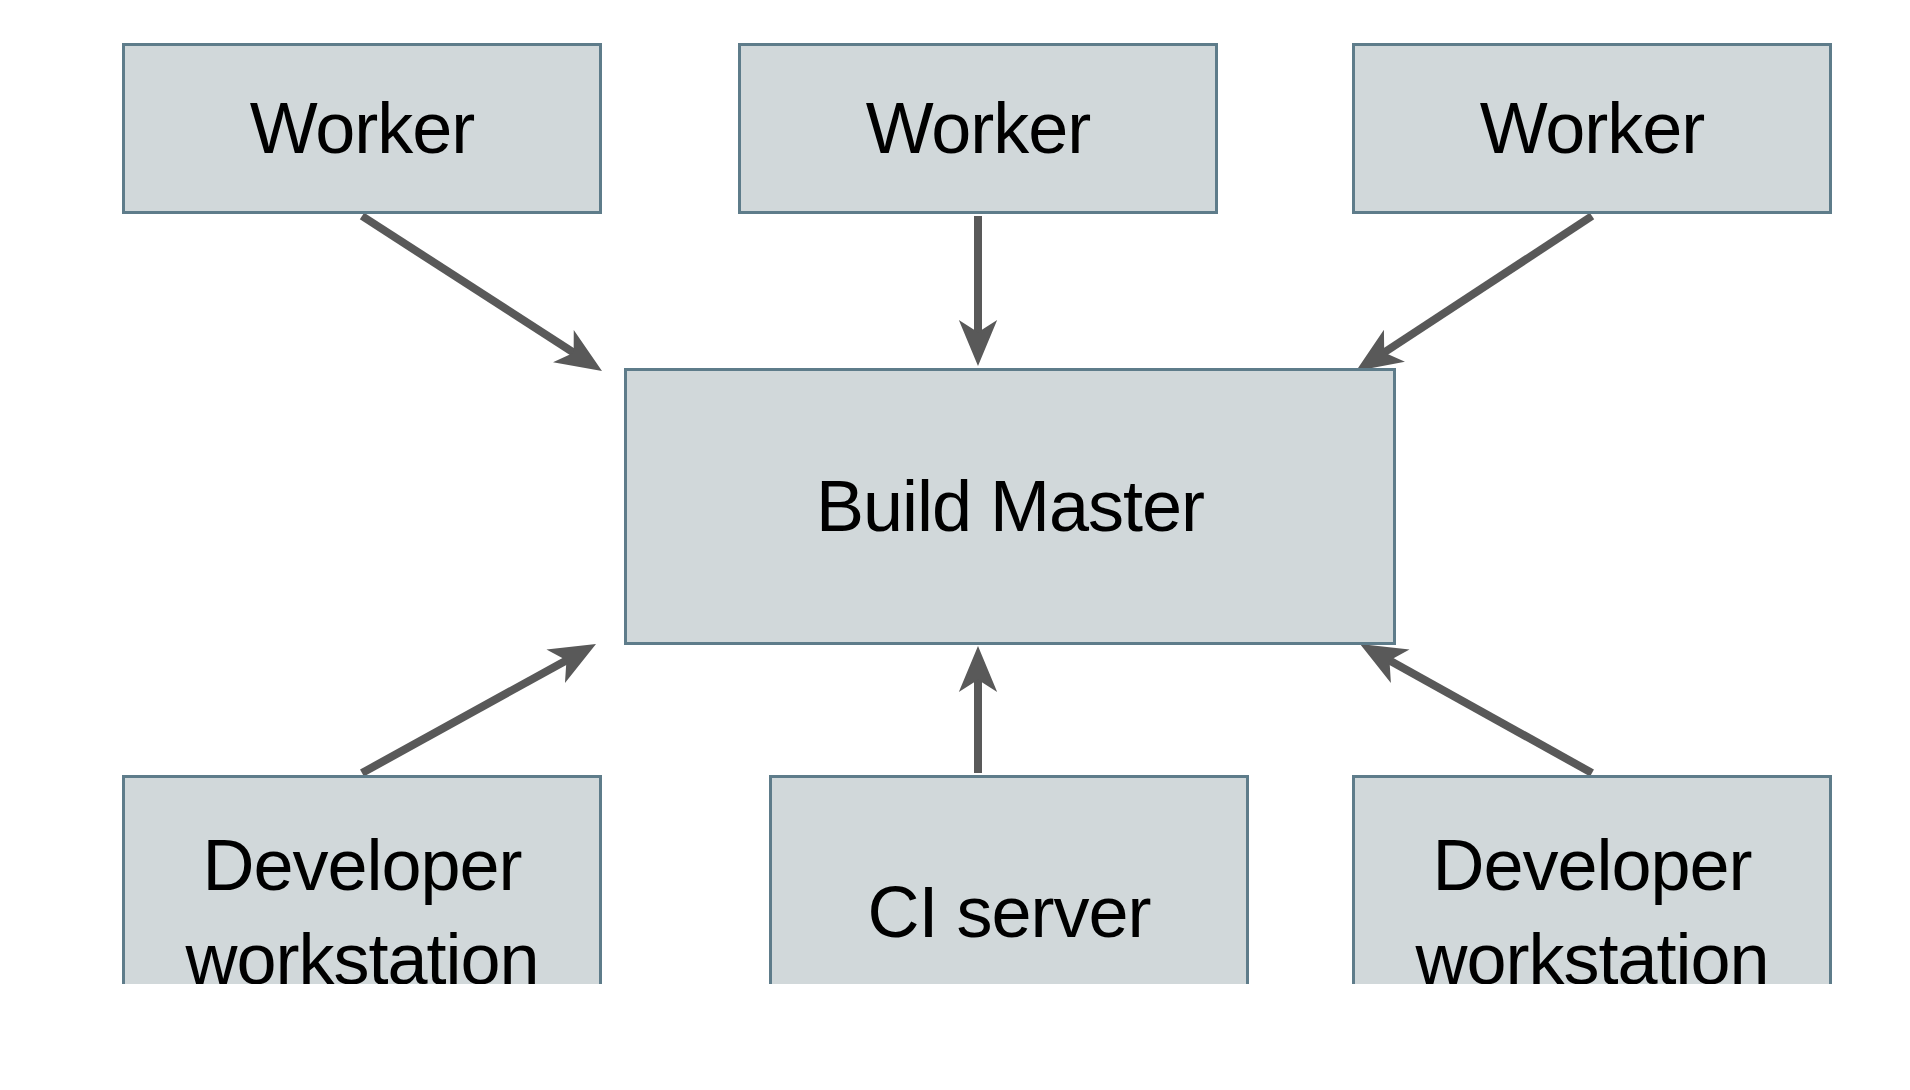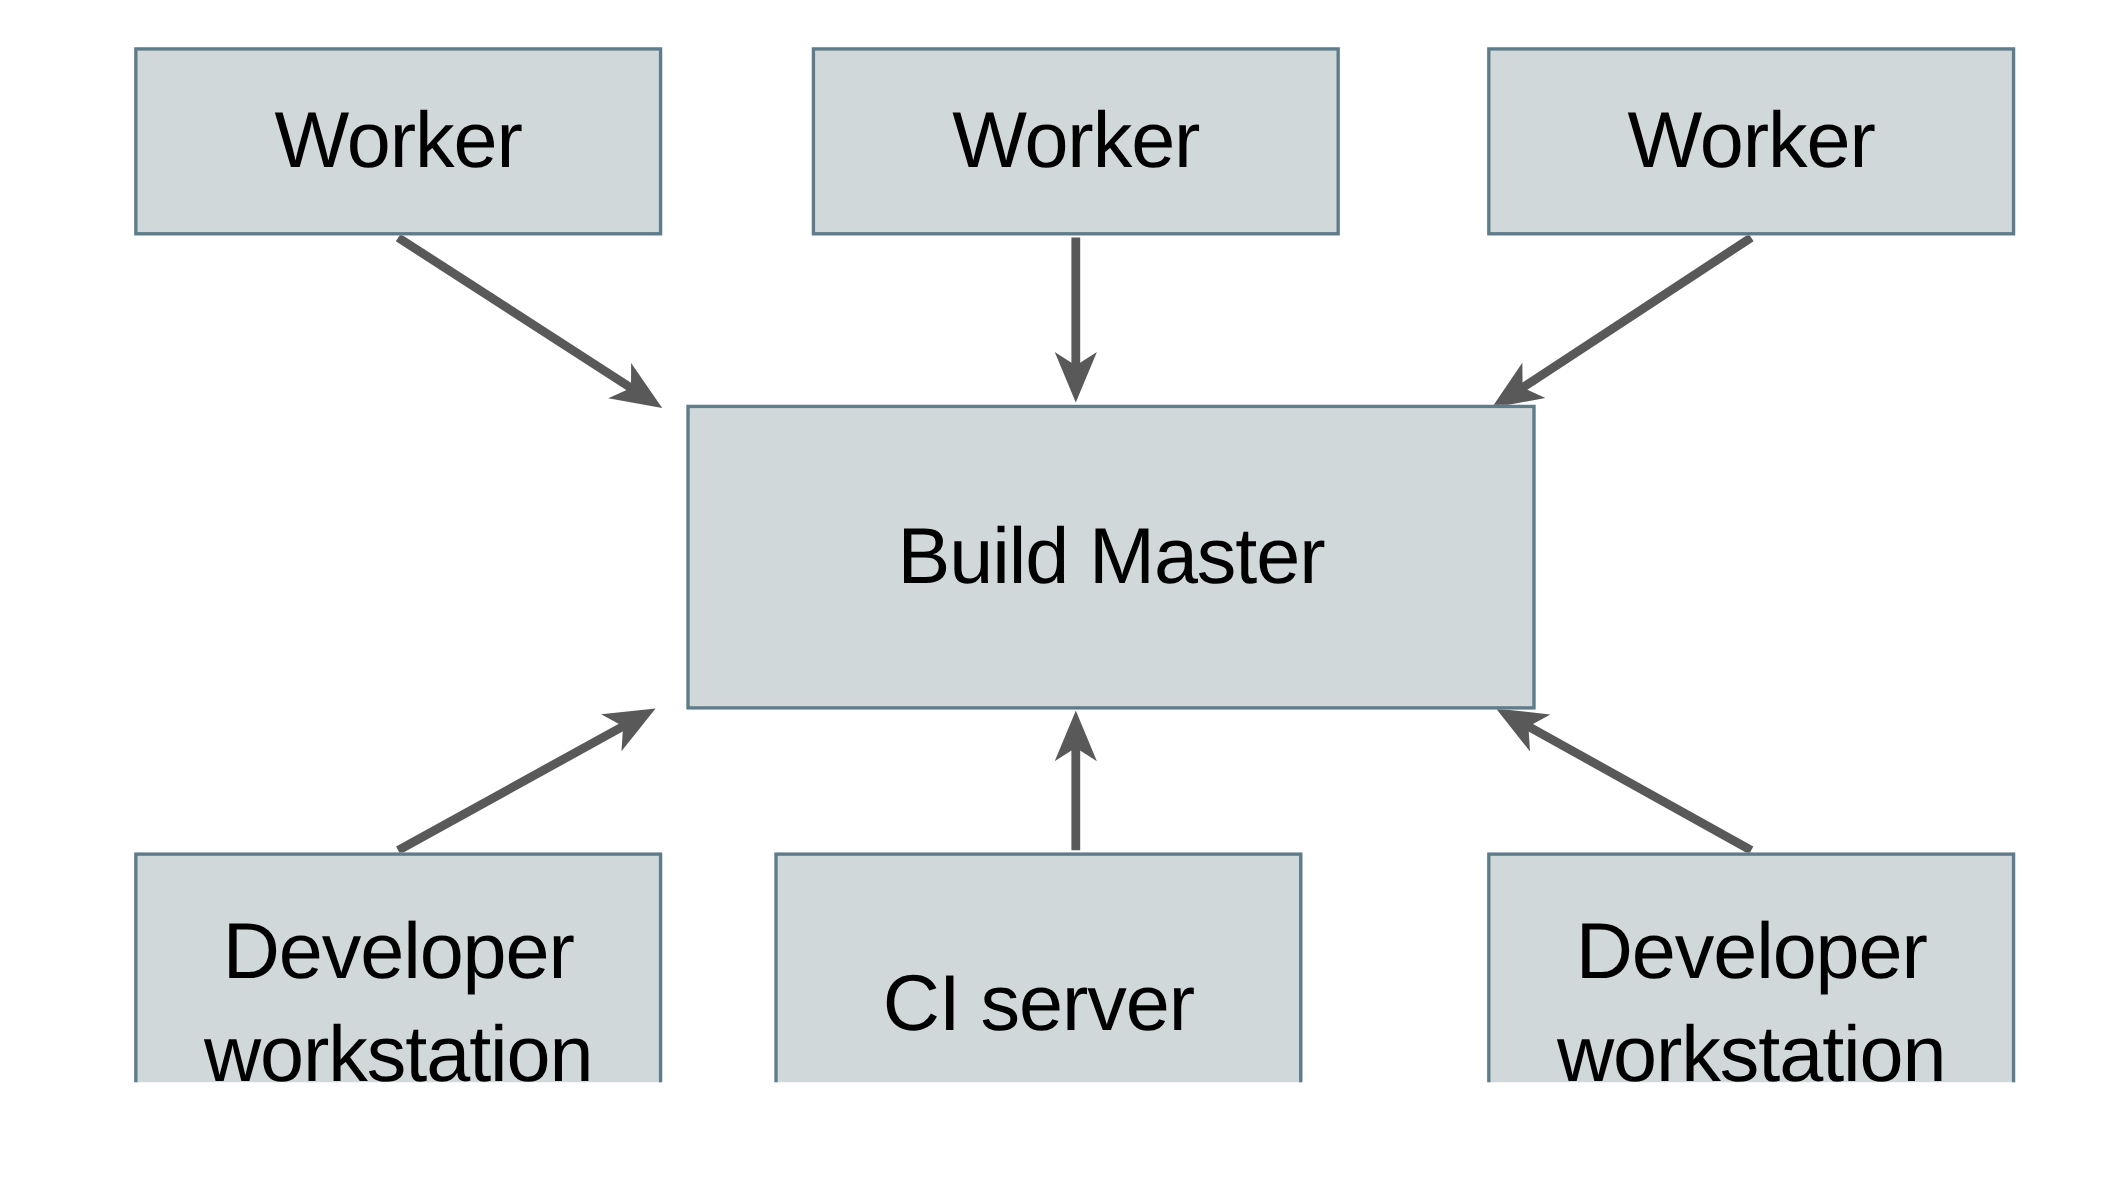--- a/index.html
+++ b/index.html
@@ -75,21 +75,21 @@
   </div>
 
   <div class="node" style="left: 592px; top: 368px; width: 772px; height: 277px; margin-left: 32px;">
     <span>Build Master</span>
   </div>
 
   <div class="node" style="left: 122px; top: 775px; width: 480px; height: 275px;">
     <span>Developer workstation</span>
   </div>
 
-  <div class="node" style="left: 704px; top: 775px; width: 480px; height: 275px;">
+  <div class="node" style="left: 769px; top: 775px; width: 480px; height: 275px;">
     <span>CI server</span>
   </div>
 
   <div class="node" style="left: 1352px; top: 775px; width: 480px; height: 275px;">
     <span>Developer workstation</span>
   </div>
 
 </div>
 
 </body></html>

